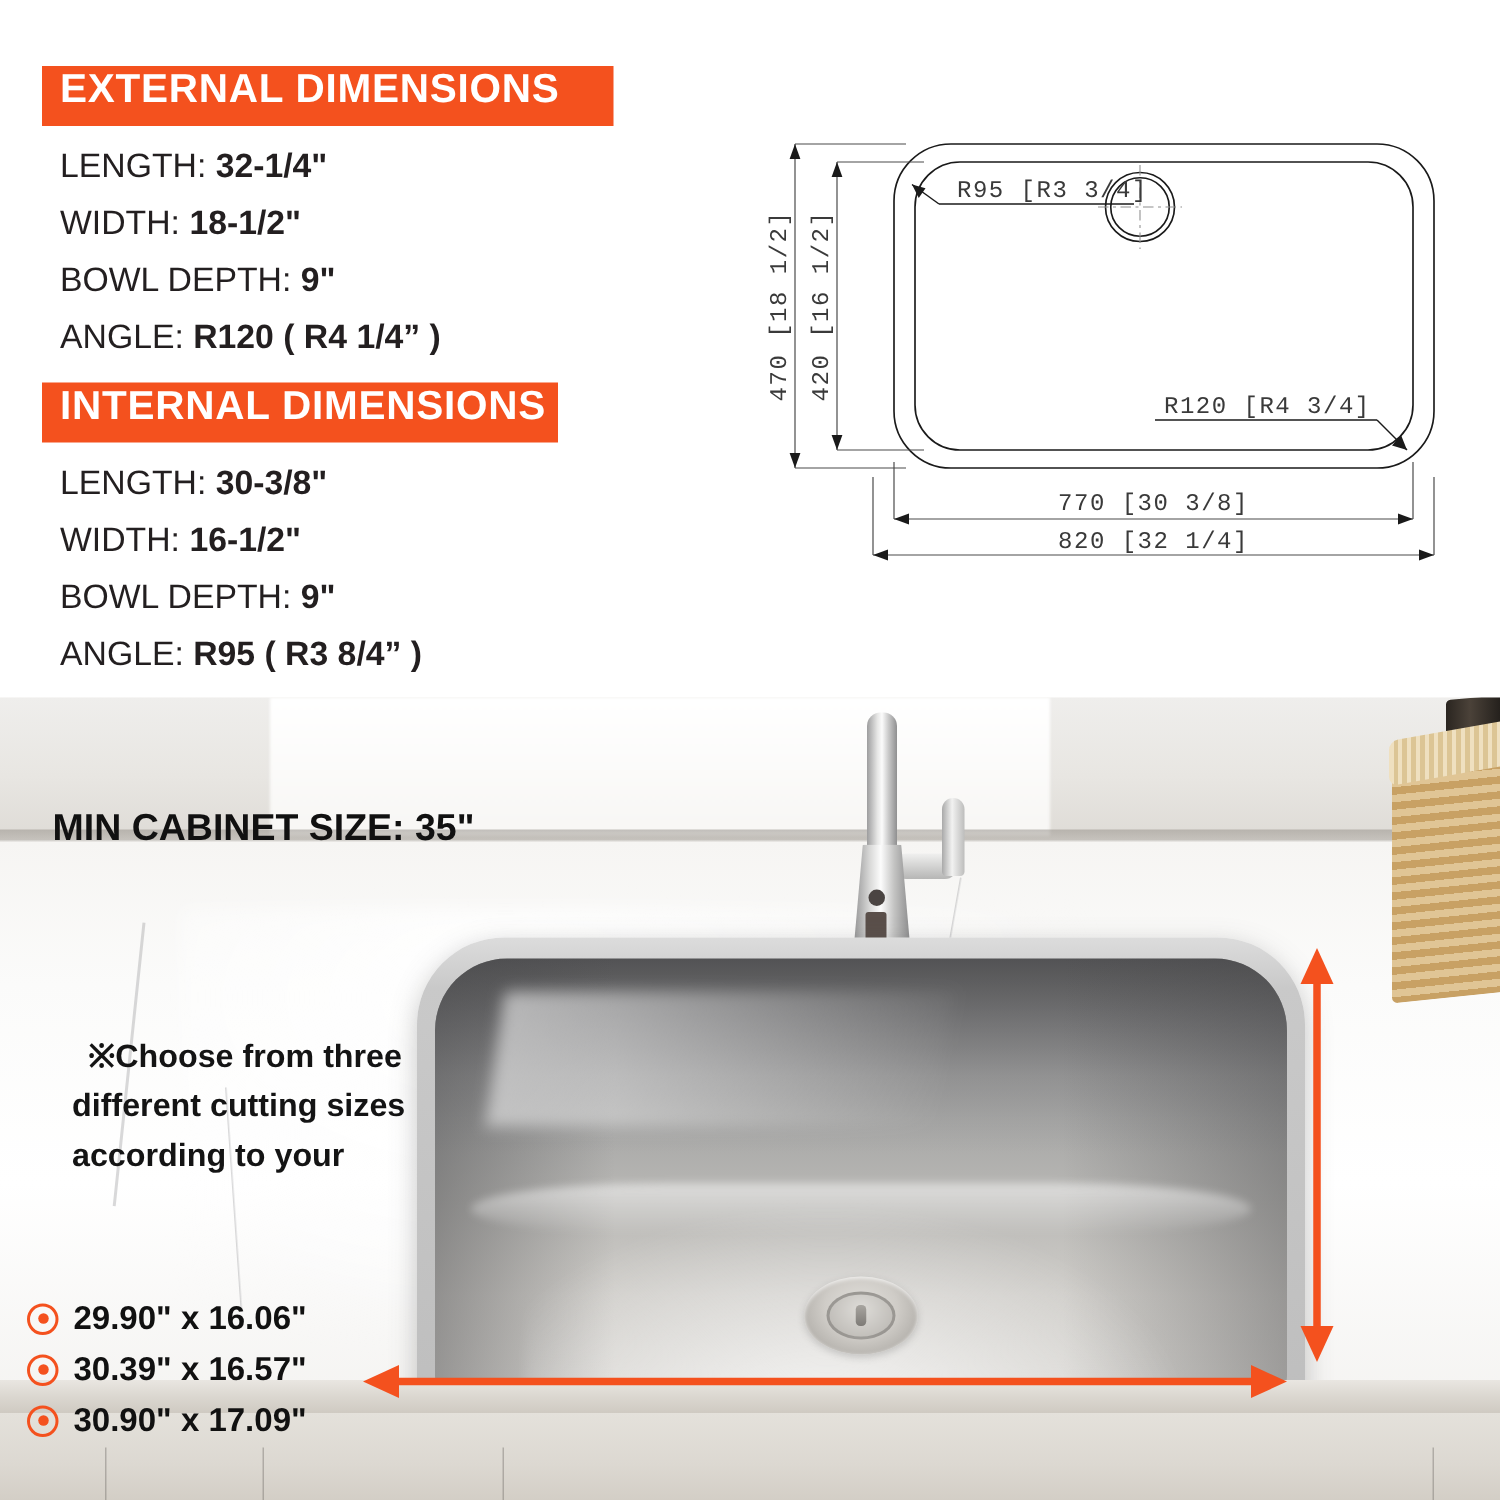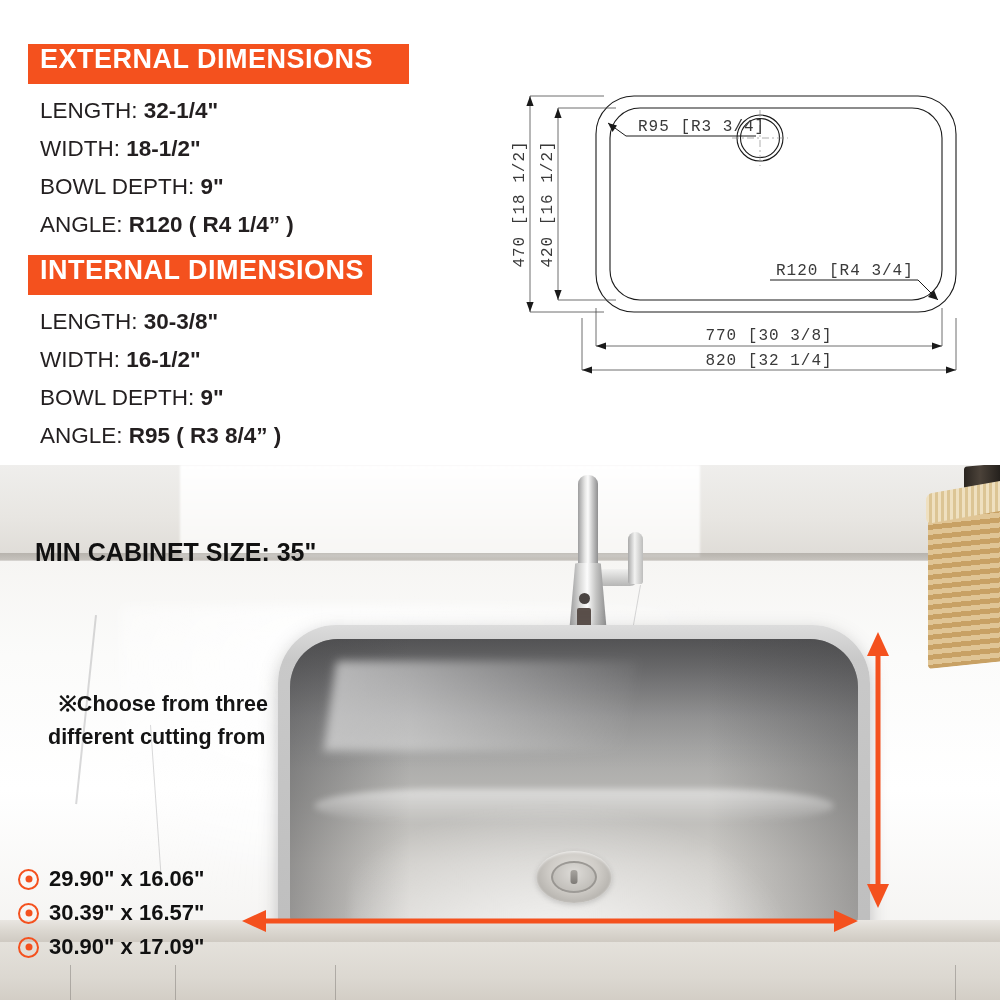--- a/index.html
+++ b/index.html
@@ -447,21 +447,22 @@
     <div class="cab-line" style="left:955px;"></div>
   </div>
 
 
   <div id="min-cabinet">MIN CABINET SIZE: 35"</div>
 
   <div id="note-block">
     <div class="note-line first">
       <span class="refmark">※</span><span>Choose from three</span>
     </div>
-    <div class="note-line cont">different cutting from</div>
+    <div class="note-line cont">different cutting sizes</div>
+    <div class="note-line cont">according to your</div>
   </div>
 
   <div id="size-list">
     <div class="size-row">
       <span class="size-bullet"></span>
       <span>29.90" x 16.06"</span>
     </div>
     <div class="size-row">
       <span class="size-bullet"></span>
       <span>30.39" x 16.57"</span>

